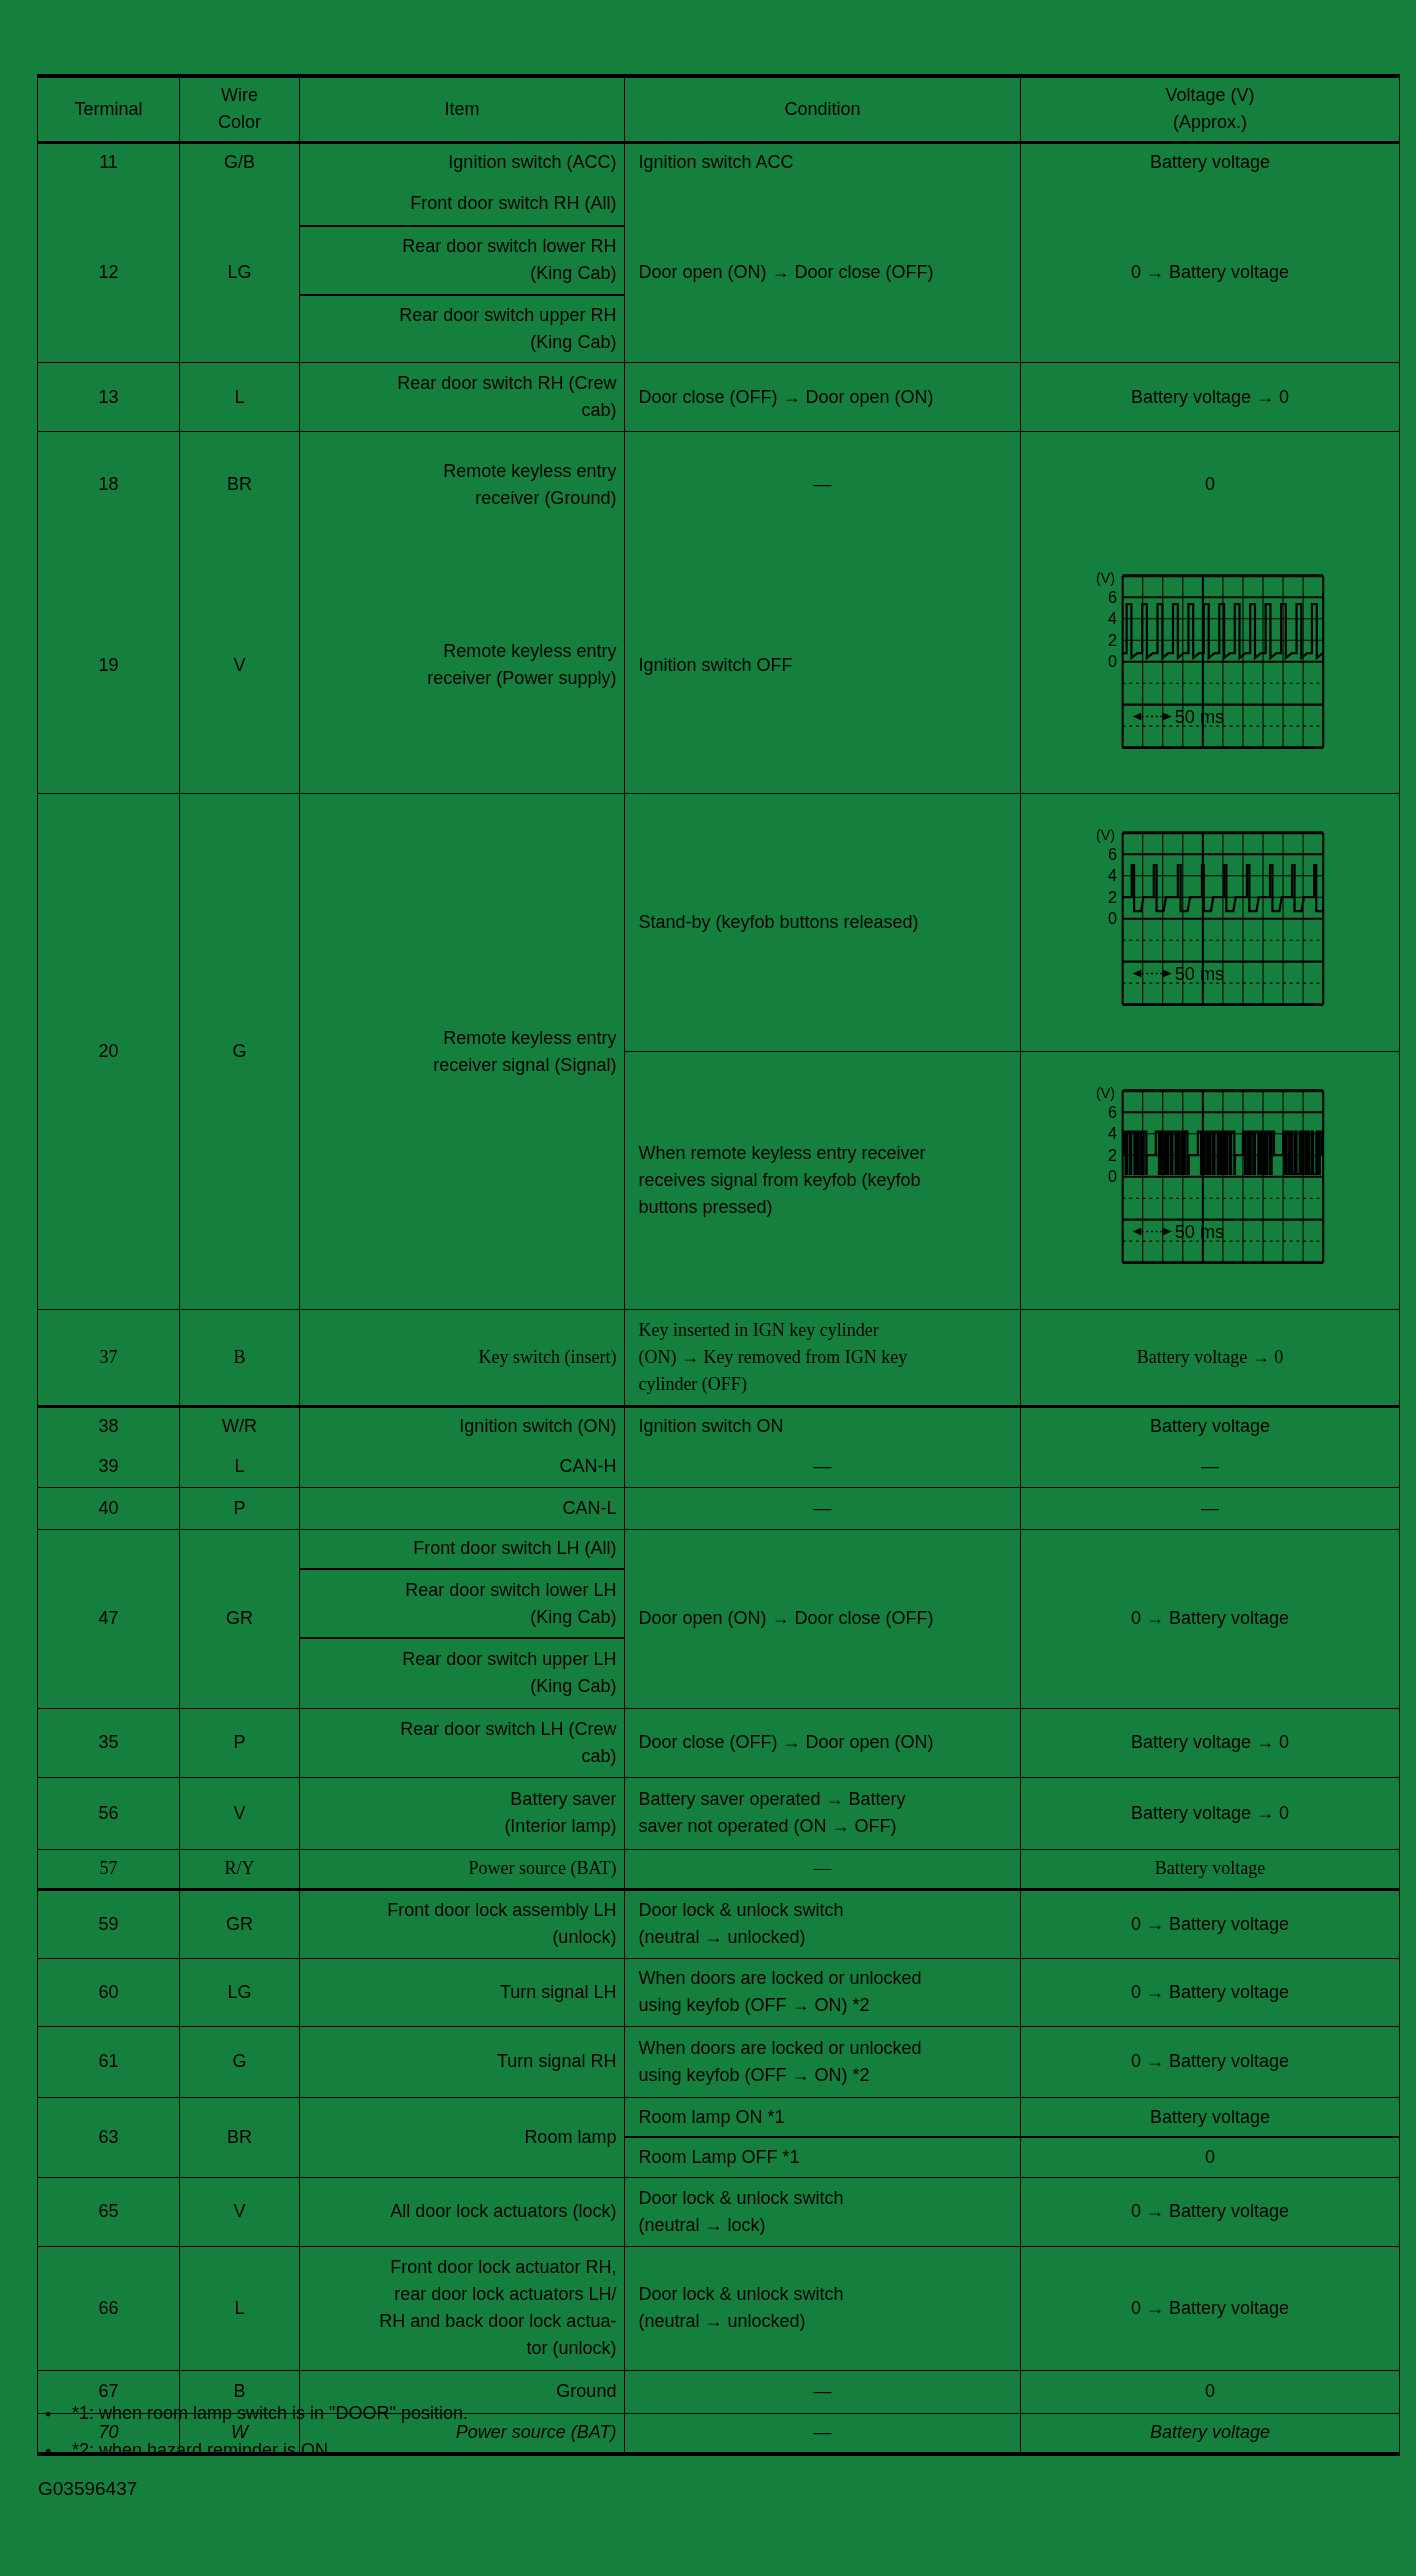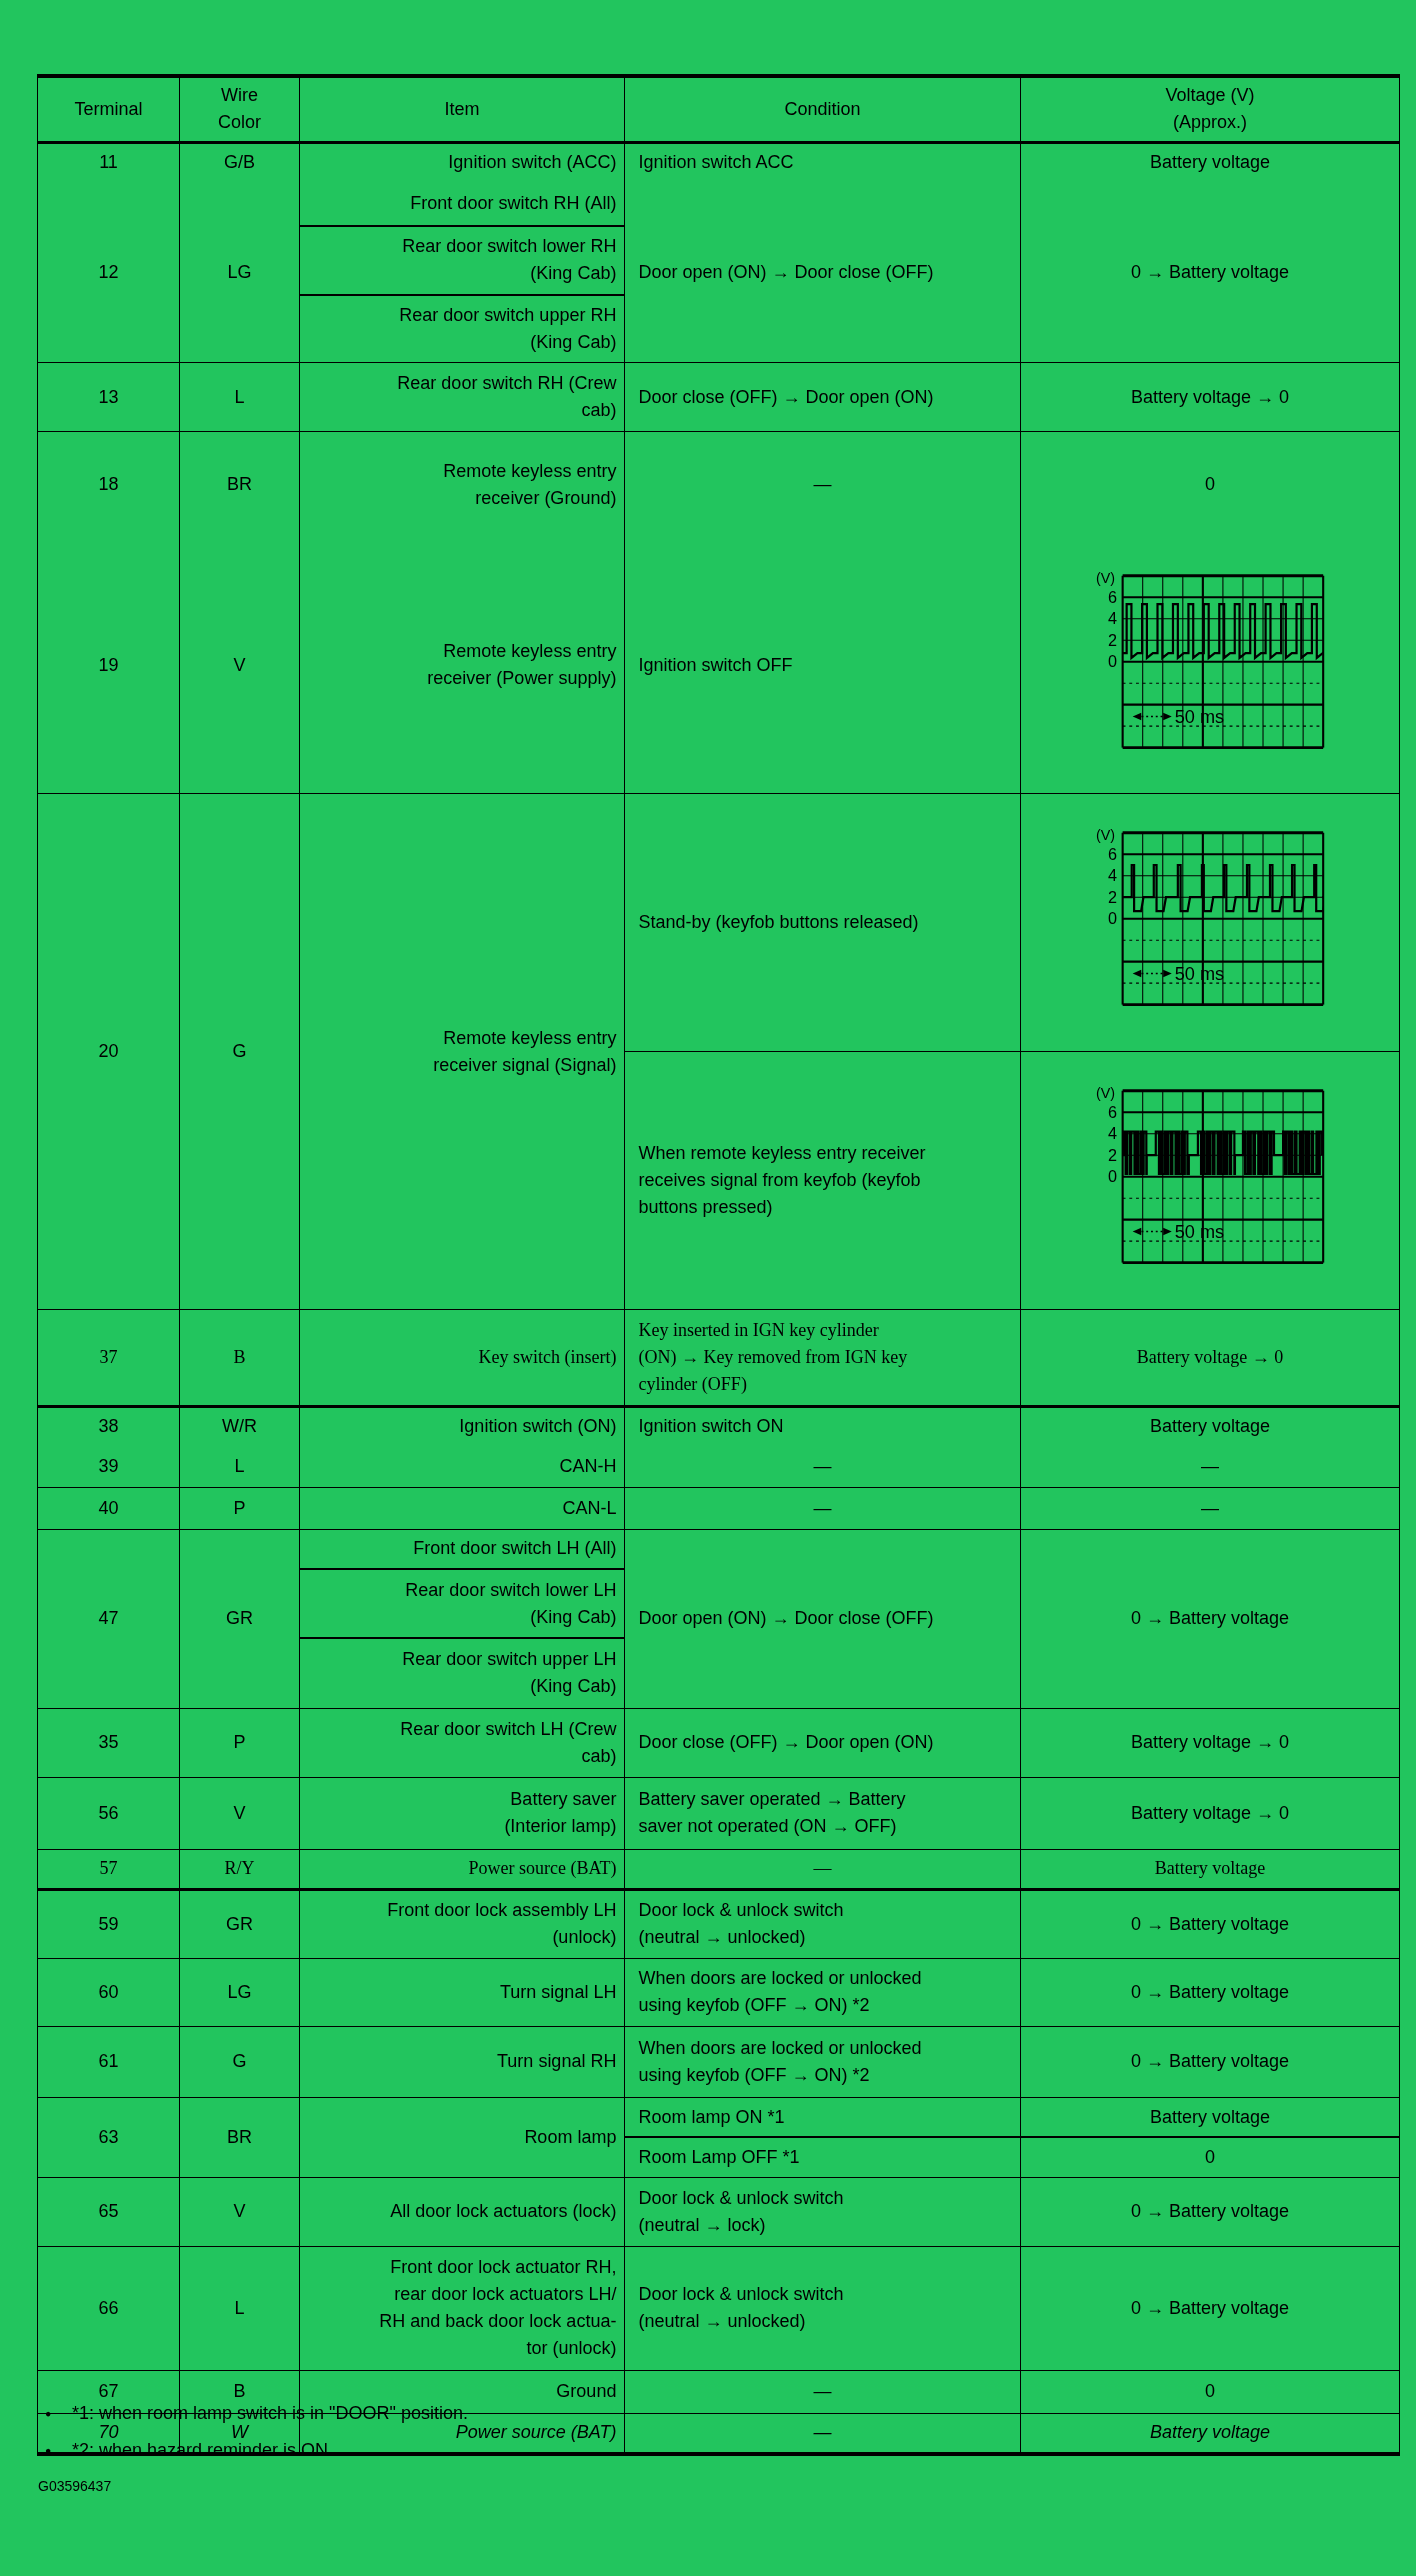--- a/index.html
+++ b/index.html
@@ -1,17 +1,17 @@
 <!DOCTYPE html>
 <html><head>
 <meta charset="utf-8">
 <style>
   html,body{margin:0;padding:0;background:#ffffff;}
   body{font-family:"Liberation Sans","DejaVu Sans",sans-serif;color:#000;}
-  .page{position:relative;width:1416px;height:2576px;background:#22c55e;overflow:hidden;}
+  .page{position:relative;width:1416px;height:2576px;background:#15803d;overflow:hidden;}
 
   table.tv{
     position:absolute;left:37px;top:74px;width:1363px;
     border-collapse:collapse;table-layout:fixed;
     border-top:4.8px solid #000;border-left:1.9px solid #000;border-right:1.9px solid #000;
   }
   .tv td,.tv th{
     border-left:1.9px solid #000;border-right:1.9px solid #000;
     vertical-align:middle;font-size:18px;line-height:27px;
     white-space:pre-line;overflow:hidden;
@@ -24,21 +24,21 @@
   .bb5{border-bottom:4.8px solid #000;font-style:italic;}
   .c{text-align:center;padding:3.8px 5.7px;}
   .item{text-align:right;padding:5.7px 7.6px 5.7px 10.5px;}
   .cond{text-align:left;padding:5.7px 7.6px 5.7px 13.4px;}
   .wavecell{text-align:center;padding:3.8px 0;}
   .wavecell svg{display:block;margin:0 auto;}
 
   .notes{position:absolute;left:45px;top:2404px;}
   .note{display:flex;align-items:center;margin-bottom:19px;font-size:18px;line-height:18px;}
   .note .bullet{font-size:10.5px;width:27px;}
-  .gcode{position:absolute;left:38px;top:2478px;font-size:14px;}
+  .gcode{position:absolute;left:38px;top:2478px;font-size:19px;}
 </style>
 </head>
 <body>
 
 <div class="page">
 
 <table class="tv">
   <colgroup>
     <col style="width:142px">
         <col style="width:120px">

